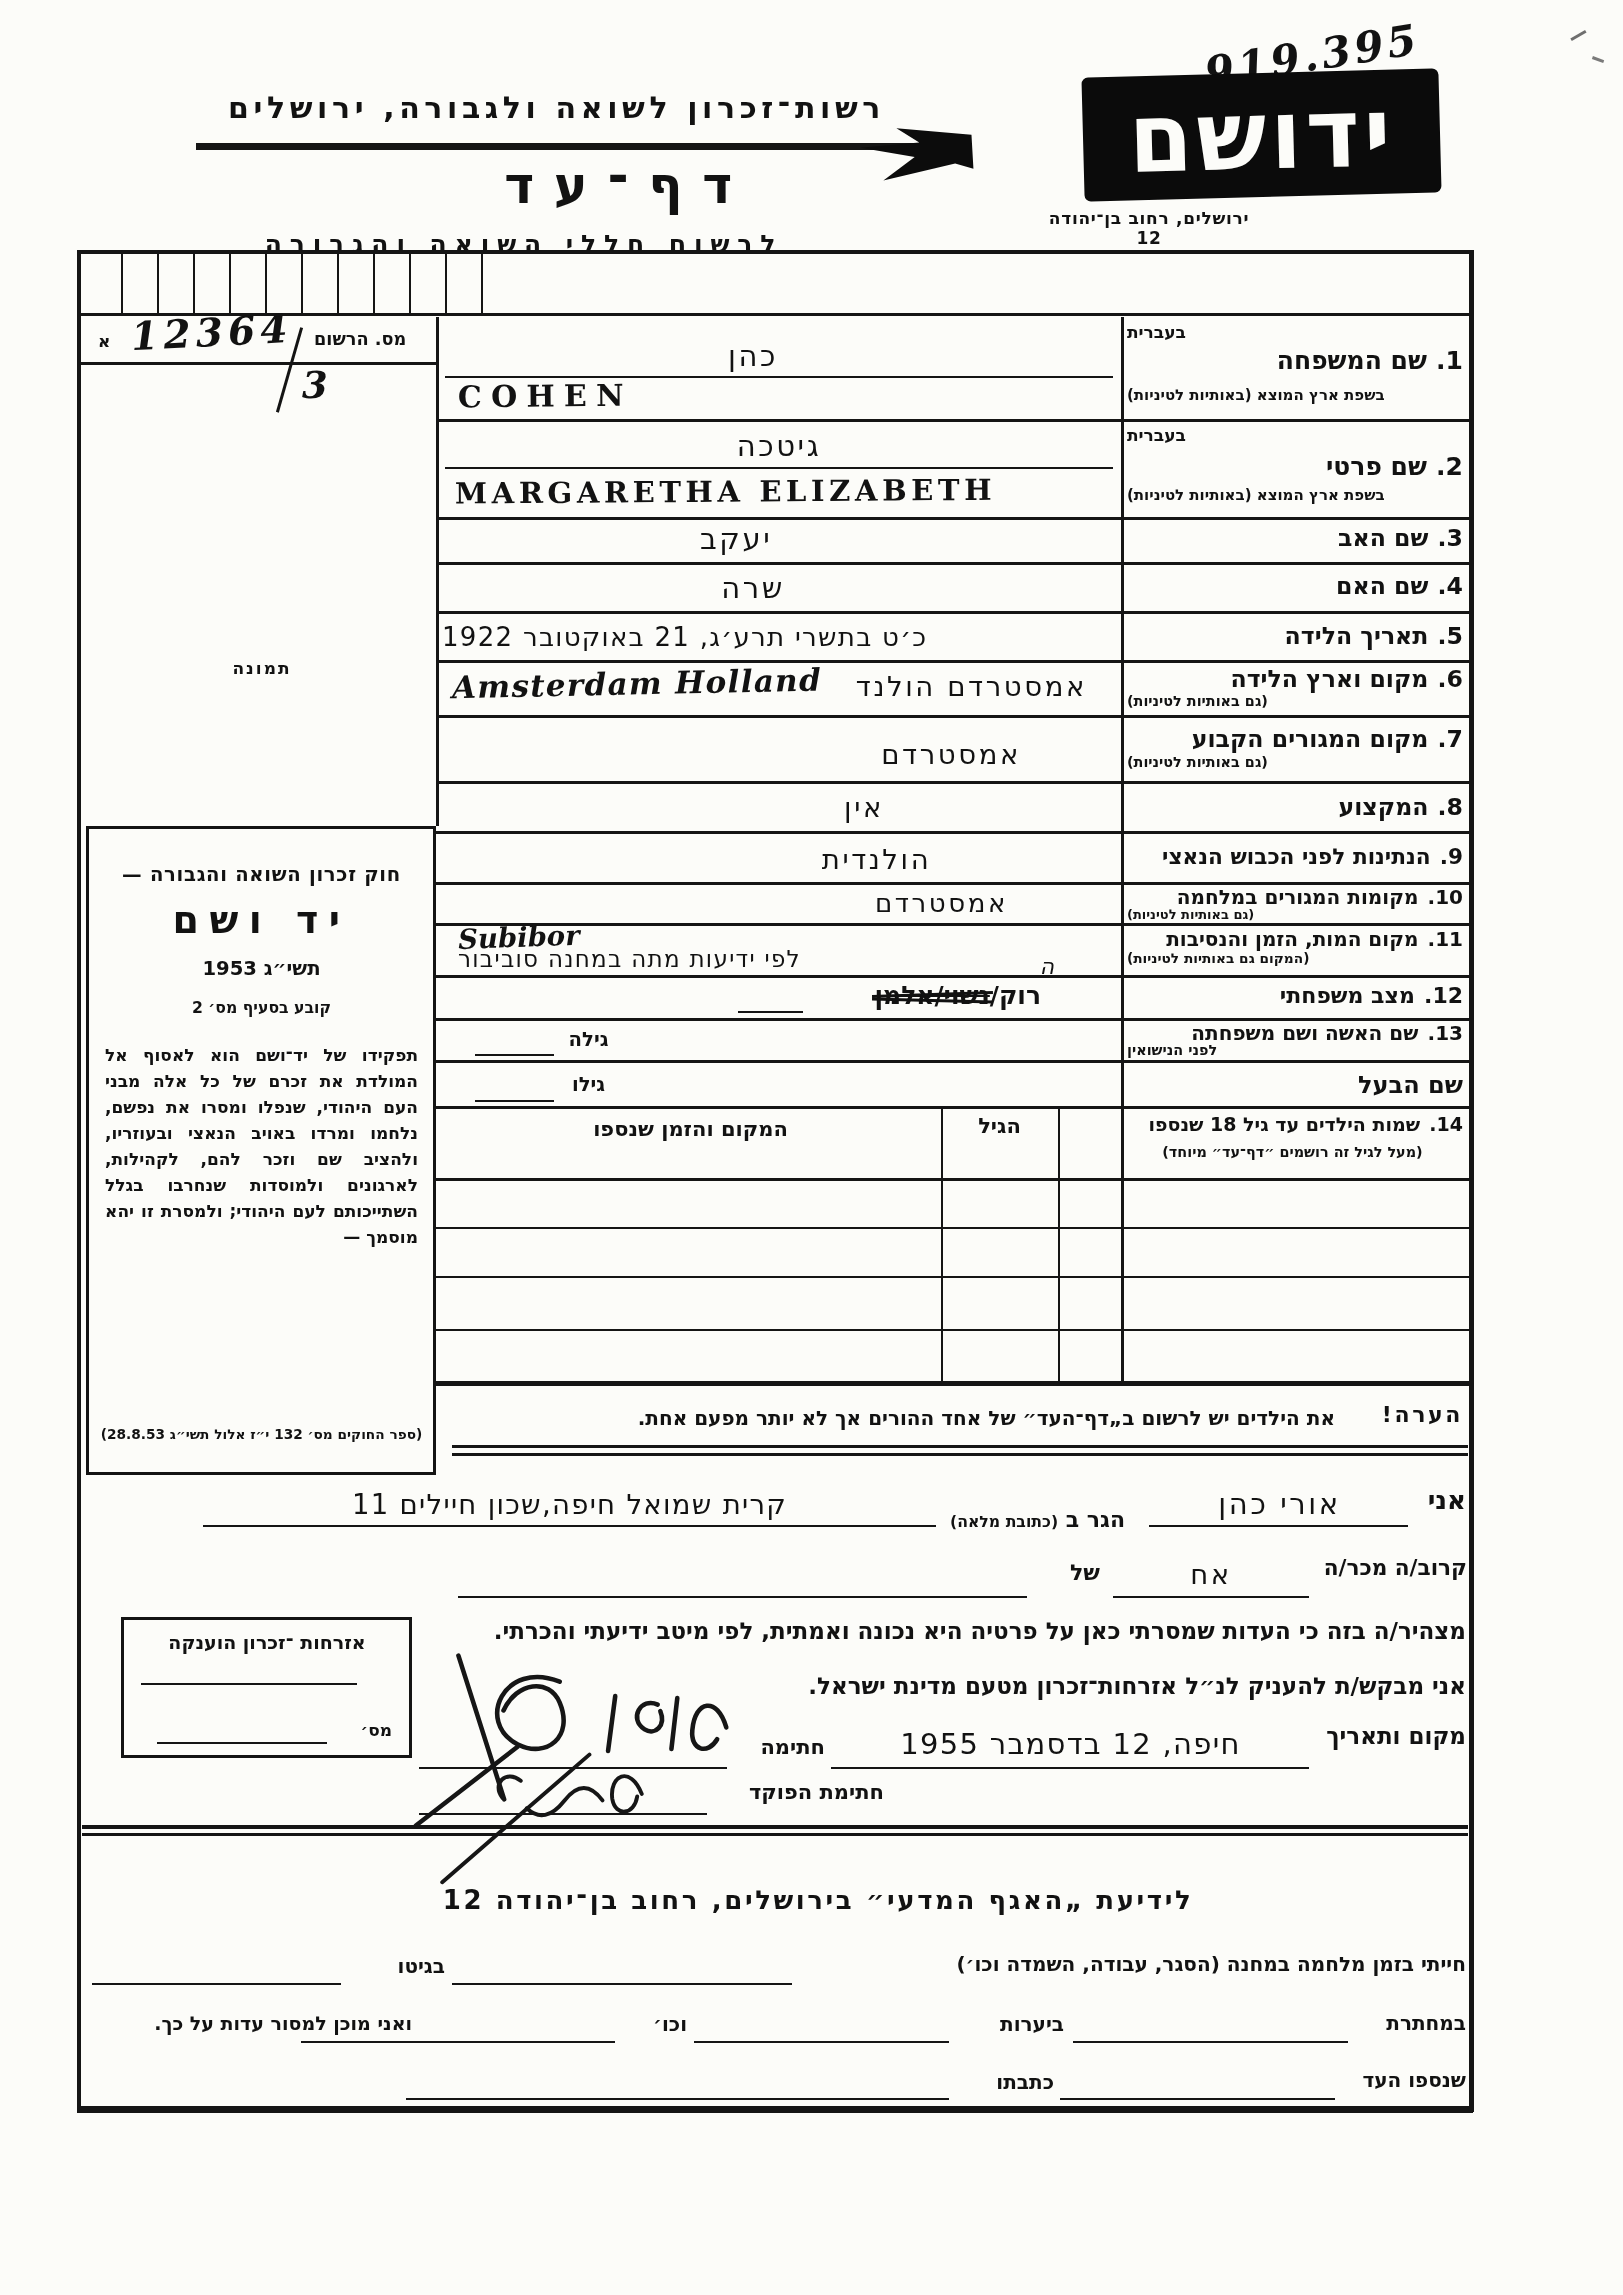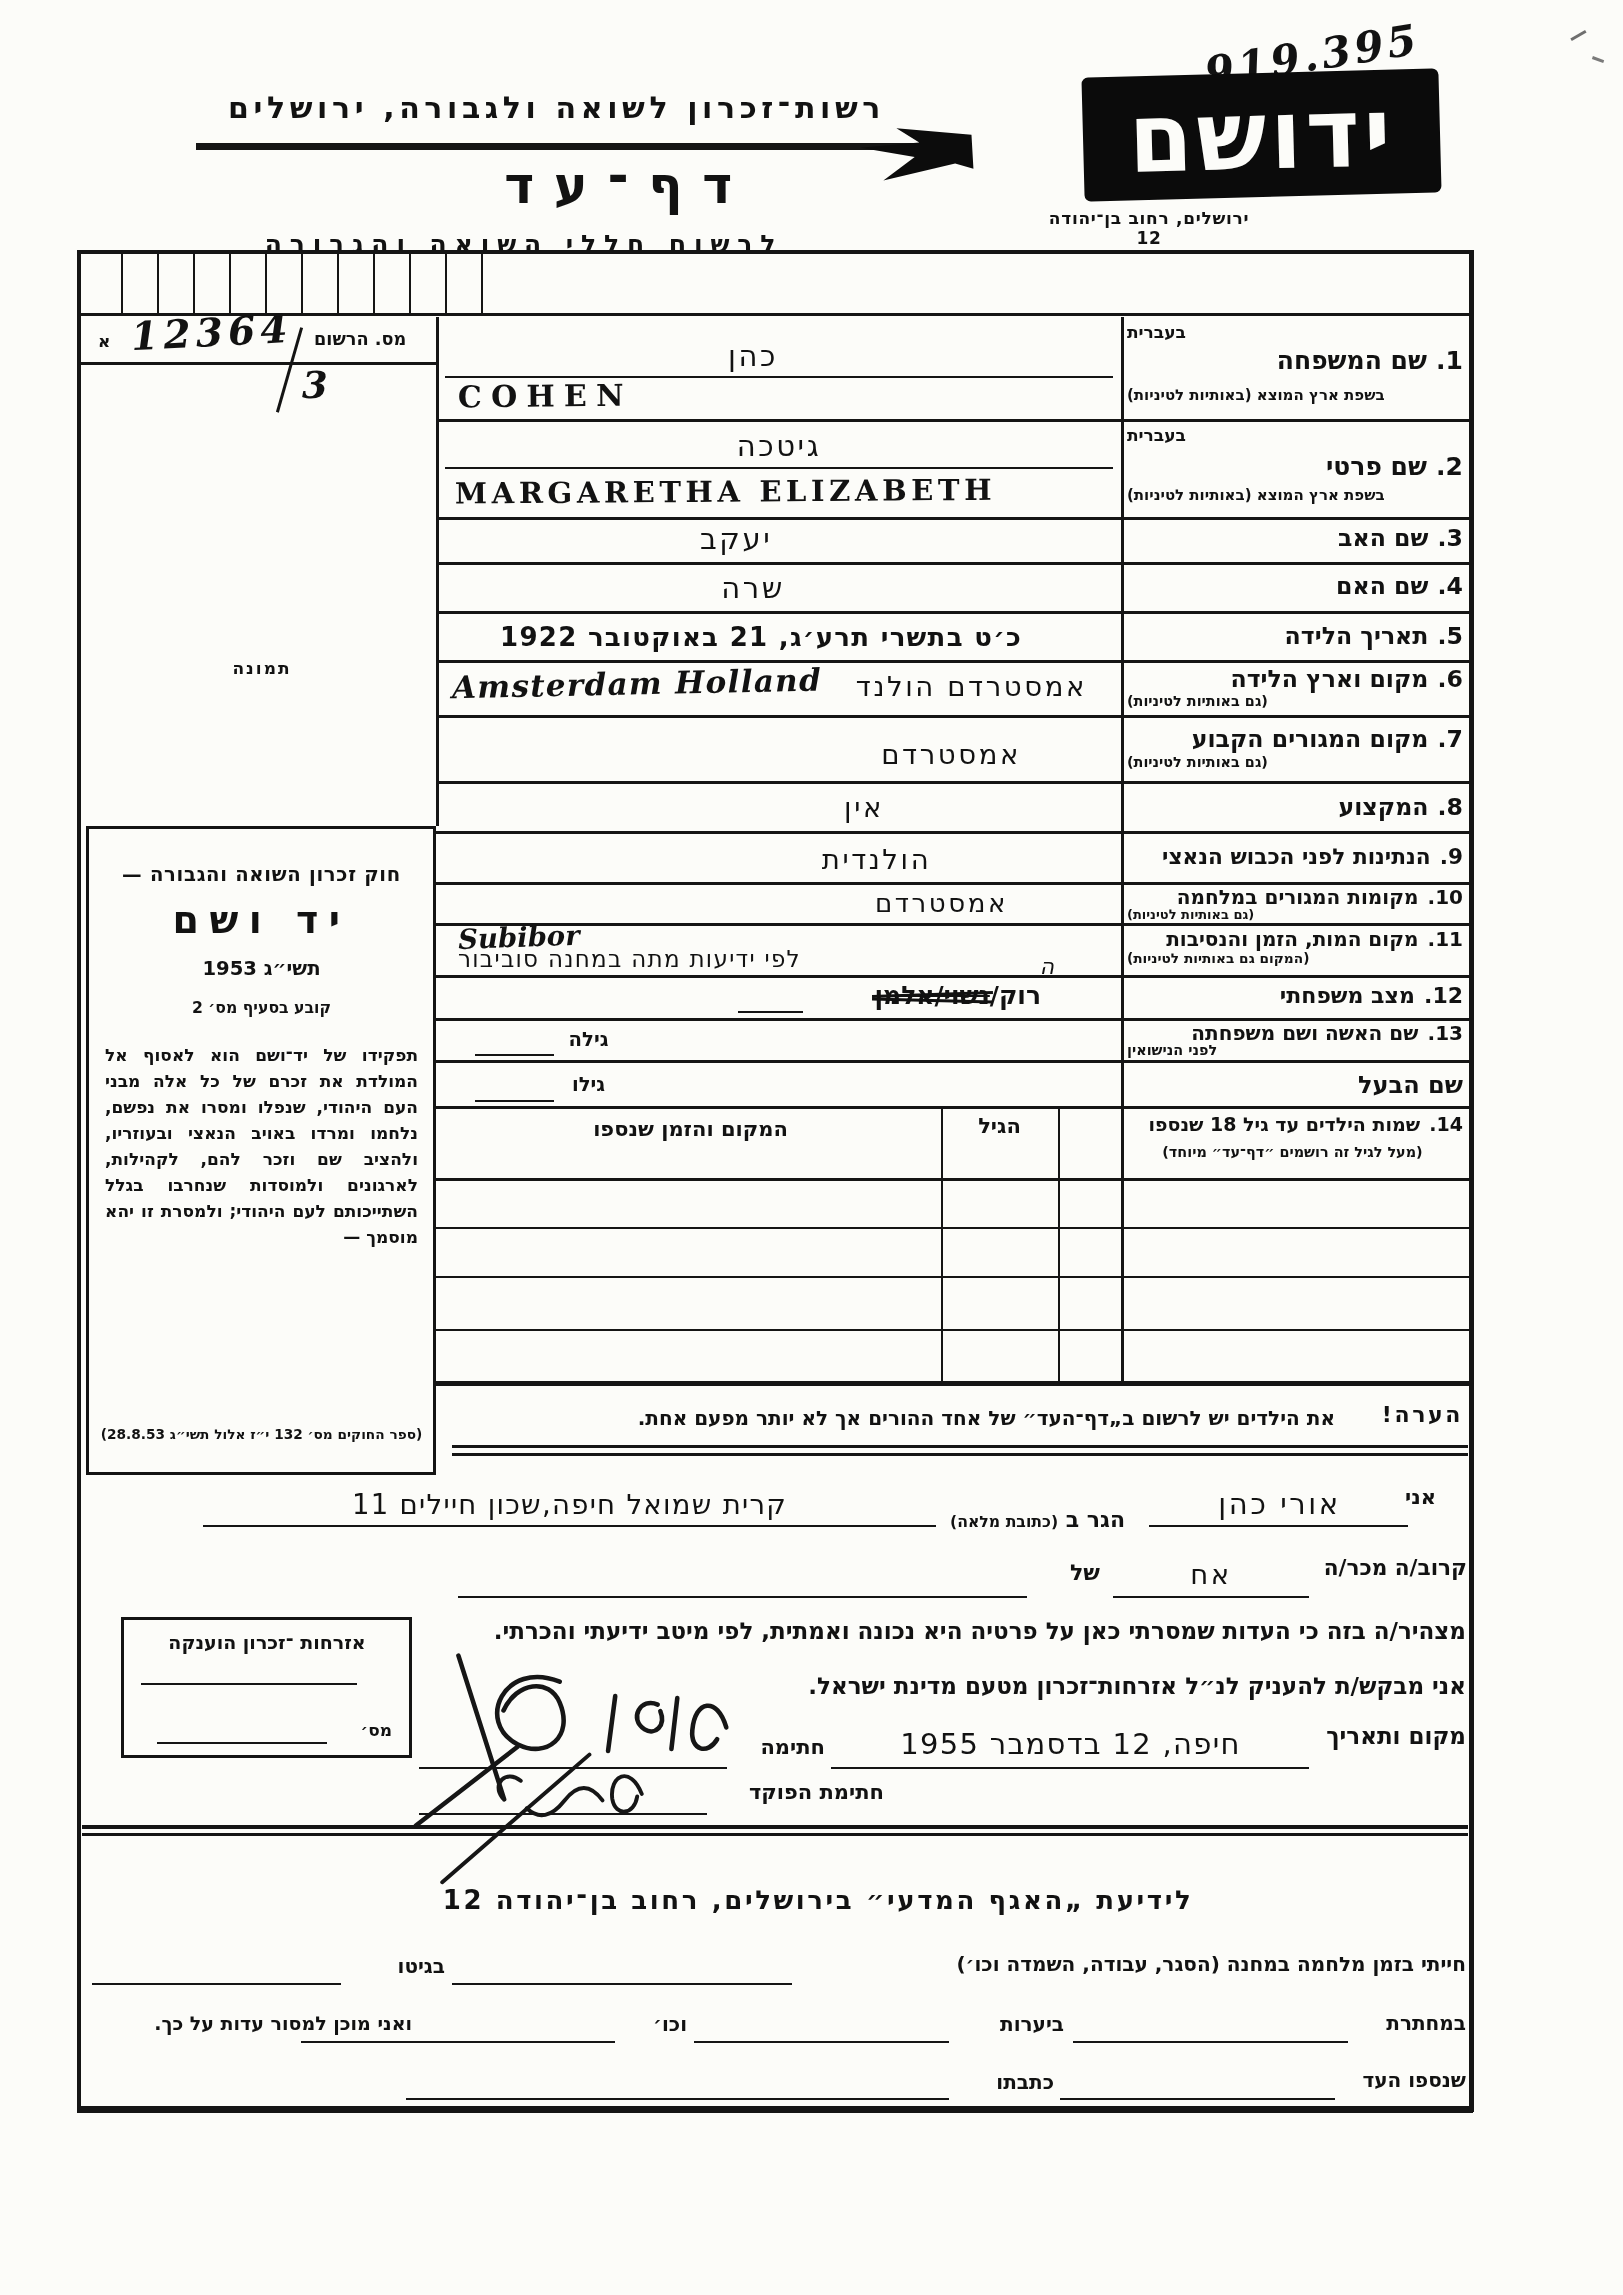--- a/index.html
+++ b/index.html
@@ -172,21 +172,21 @@
   <div class="abs flexlbl" style="left:1129px;top:1071px;width:334px;font-size:24px;">
     <span>שם הבעל</span>
   </div>
 
   <div class="abs rtl typed" style="left:681px;top:339px;width:144px;font-size:29px;text-align:center;">כהן</div>
   <div class="abs handcaps" style="left:458px;top:378px;width:275px;font-size:30px;transform:rotate(-0.6deg);">COHEN</div>
   <div class="abs rtl typed" style="left:707px;top:429px;width:144px;font-size:29px;text-align:center;">גיטכה</div>
   <div class="abs handcaps" style="left:455px;top:475px;width:445px;font-size:29px;letter-spacing:4.6px;transform:rotate(-0.4deg);">MARGARETHA ELIZABETH</div>
   <div class="abs rtl typed" style="left:700px;top:522px;width:144px;font-size:29px;text-align:left;">יעקב</div>
   <div class="abs rtl typed" style="left:681px;top:571px;width:144px;font-size:29px;text-align:center;">שרה</div>
-  <div class="abs rtl typed" style="left:442px;top:622px;width:638px;font-size:26px;letter-spacing:1.3px;text-align:center;font-weight:bold;">כ׳ט בתשרי תרע׳ג, 21 באוקטובר 1922</div>
+  <div class="abs rtl typed" style="left:442px;top:622px;width:638px;font-size:26px;letter-spacing:1.3px;text-align:left;">כ׳ט בתשרי תרע׳ג, 21 באוקטובר 1922</div>
   <div class="abs rtl typed" style="left:753px;top:670px;width:334px;font-size:27.5px;text-align:right;">אמסטרדם הולנד</div>
   <div class="abs handscript" style="left:452px;top:666px;width:314px;font-size:31px;letter-spacing:1.3px;transform:rotate(-1.2deg);">Amsterdam Holland</div>
   <div class="abs rtl typed" style="left:772px;top:738px;width:249px;font-size:27.5px;text-align:right;">אמסטרדם</div>
   <div class="abs rtl typed" style="left:805px;top:791px;width:118px;font-size:27.5px;text-align:center;">אין</div>
   <div class="abs rtl typed" style="left:772px;top:843px;width:209px;font-size:27.5px;text-align:center;">הולנדית</div>
   <div class="abs rtl typed" style="left:772px;top:888px;width:236px;font-size:26px;text-align:right;">אמסטרדם</div>
   <div class="abs handscript" style="left:458px;top:920px;width:170px;font-size:27.5px;transform:rotate(-2deg);">Subibor</div>
   <div class="abs rtl typed" style="left:458px;top:946px;width:373px;font-size:23px;letter-spacing:1.3px;text-align:left;">לפי ידיעות מתה במחנה סוביבור</div>
 
   <div class="abs struckwrap" style="left:812px;top:981px;width:229px;font-size:25px;">
@@ -213,21 +213,21 @@
   <div class="ln" style="left:436px;top:1227px;width:1034px;height:2px;"></div>
   <div class="ln" style="left:436px;top:1276px;width:1034px;height:2px;"></div>
   <div class="ln" style="left:436px;top:1329px;width:1034px;height:2px;"></div>
   <div class="ln" style="left:436px;top:1381px;width:1034px;height:4.6px;"></div>
 
   <div class="abs rtl b" style="left:1348px;top:1402px;width:115px;font-size:22px;letter-spacing:2.6px;">הערה!</div>
   <div class="abs rtl b" style="left:458px;top:1406px;width:877px;font-size:20px;text-align:right;white-space:nowrap;">את הילדים יש לרשום ב„דף־העד״ של אחד ההורים אך לא יותר מפעם אחת.</div>
   <div class="ln" style="left:452px;top:1445px;width:1016px;height:3.3px;"></div>
   <div class="ln" style="left:452px;top:1453px;width:1016px;height:2.6px;"></div>
 
-  <div class="abs rtl b" style="left:1384px;top:1485px;width:52px;font-size:21px;">אני</div>
+  <div class="abs rtl b" style="left:1414px;top:1485px;width:52px;font-size:26px;">אני</div>
   <div class="ln" style="left:1149px;top:1525px;width:259px;height:2px;"></div>
   <div class="abs rtl typed" style="left:1165px;top:1487px;width:229px;font-size:29px;text-align:center;">אורי כהן</div>
   <div class="abs rtl b" style="left:936px;top:1491px;width:203px;font-size:22px;text-align:center;white-space:nowrap;margin-top:16px;">
     <span>הגר ב</span>
     <span style="font-size:15.7px;">(כתובת מלאה)</span>
   </div>
   <div class="ln" style="left:203px;top:1525px;width:733px;height:2px;"></div>
   <div class="abs rtl typed" style="left:206px;top:1488px;width:727px;font-size:27.5px;letter-spacing:1.3px;text-align:center;">קרית שמואל חיפה,שכון חיילים 11</div>
 
   <div class="abs rtl b" style="left:1316px;top:1555px;width:151px;font-size:21.6px;white-space:nowrap;">קרוב/ה מכר/ה</div>

